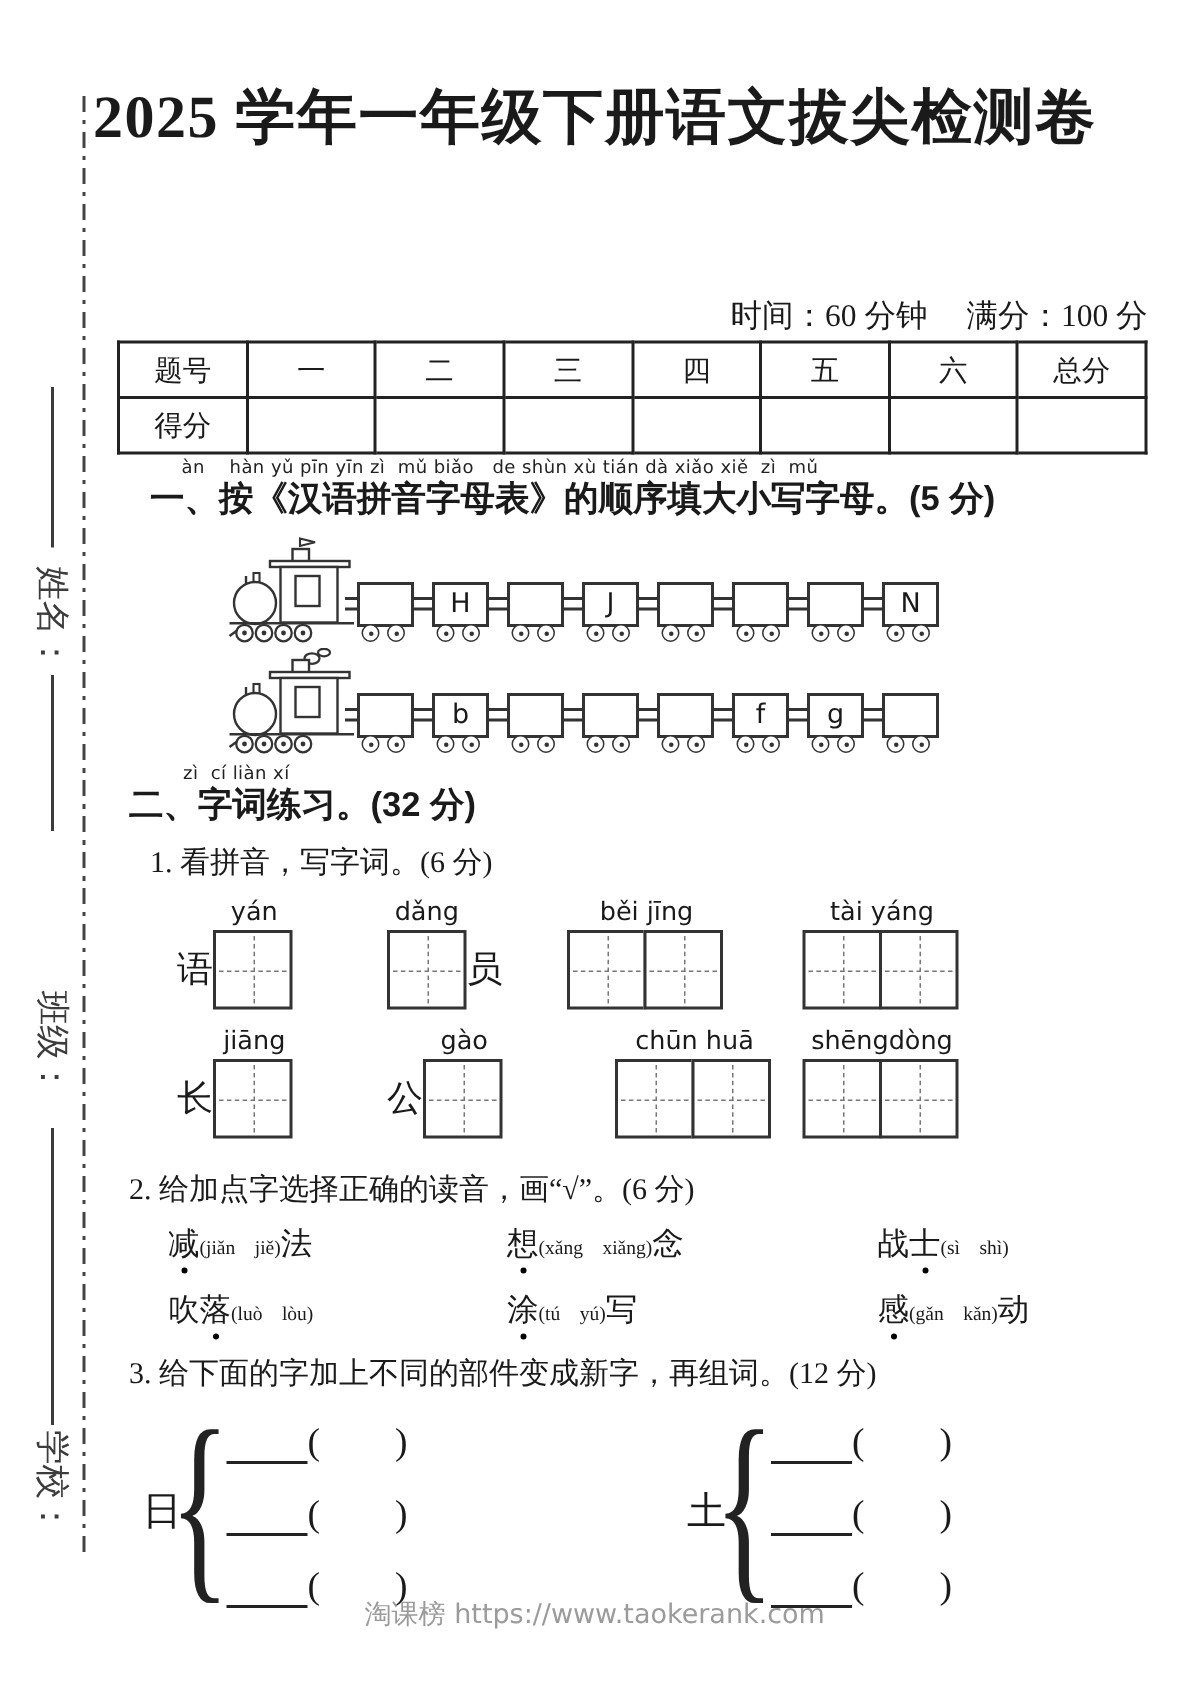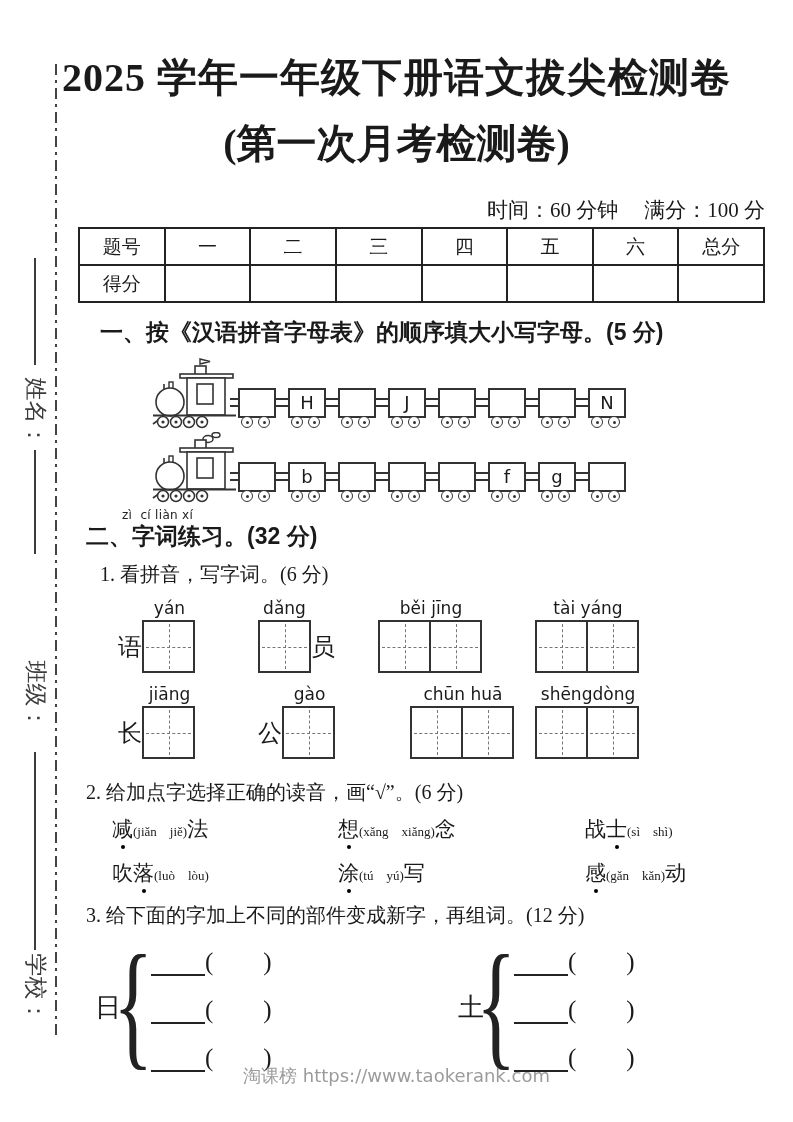--- a/index.html
+++ b/index.html
@@ -68,21 +68,20 @@
   <div class="abs side-line" style="top:258px;height:107px;"></div>
   <div class="abs side-line" style="top:450px;height:104px;"></div>
   <div class="abs side-line" style="top:752px;height:198px;"></div>
   <div id="side-labels">
       <div class="abs side-label" style="top: 412px;">姓名：</div>
       <div class="abs side-label" style="top: 695px;">班级：</div>
       <div class="abs side-label" style="top: 988px;">学校：</div>
     </div>
 
   <div class="abs title">2025 学年一年级下册语文拔尖检测卷</div>
-  <div class="abs subtitle">(第一次月考检测卷)</div>
   <div class="abs info"><span>时间：60 分钟</span><span>满分：100 分</span></div>
 
   <table class="score abs" style="left:78px;top:227px;">
     <tbody id="score-table-body">
         <tr>
           <td>题号</td>
           <td>一</td>
           <td>二</td>
           <td>三</td>
           <td>四</td>
@@ -96,20 +95,21 @@
           <td></td>
           <td></td>
           <td></td>
           <td></td>
           <td></td>
           <td></td>
         </tr>
       </tbody>
   </table>
 
+  <div class="abs pinyin-small" style="left:121px;top:304px;">àn    hàn yǔ pīn yīn zì  mǔ biǎo   de shùn xù tián dà xiǎo xiě  zì  mǔ</div>
   <div class="abs sec-head" style="left:86px;top:317px;margin-left:14px;">一、按《汉语拼音字母表》的顺序填大小写字母。(5 分)</div>
   <div class="abs train" id="train-0" style="left:150px;top:358px;"><svg width="88" height="74" viewBox="0 0 88 74">
         <path d="M50 1 L60 3.5 L50 6 Z" fill="none" stroke="#333" stroke-width="1.4"></path>
         <rect x="45" y="8" width="11" height="9" fill="#fff" stroke="#333" stroke-width="1.6"></rect>
         <rect x="30" y="16" width="53" height="4" fill="#fff" stroke="#333" stroke-width="1.6"></rect>
         <rect x="37" y="20" width="38" height="37" fill="#fff" stroke="#333" stroke-width="1.6"></rect>
         <rect x="47" y="26" width="16" height="20" fill="#fff" stroke="#333" stroke-width="1.6"></rect>
         <line x1="14" y1="26" x2="14" y2="34" stroke="#333" stroke-width="1.6"></line>
         <rect x="19" y="24" width="4" height="7" fill="#fff" stroke="#333" stroke-width="1.4"></rect>
         <circle cx="20" cy="44" r="14" fill="#fff" stroke="#333" stroke-width="1.6"></circle>

